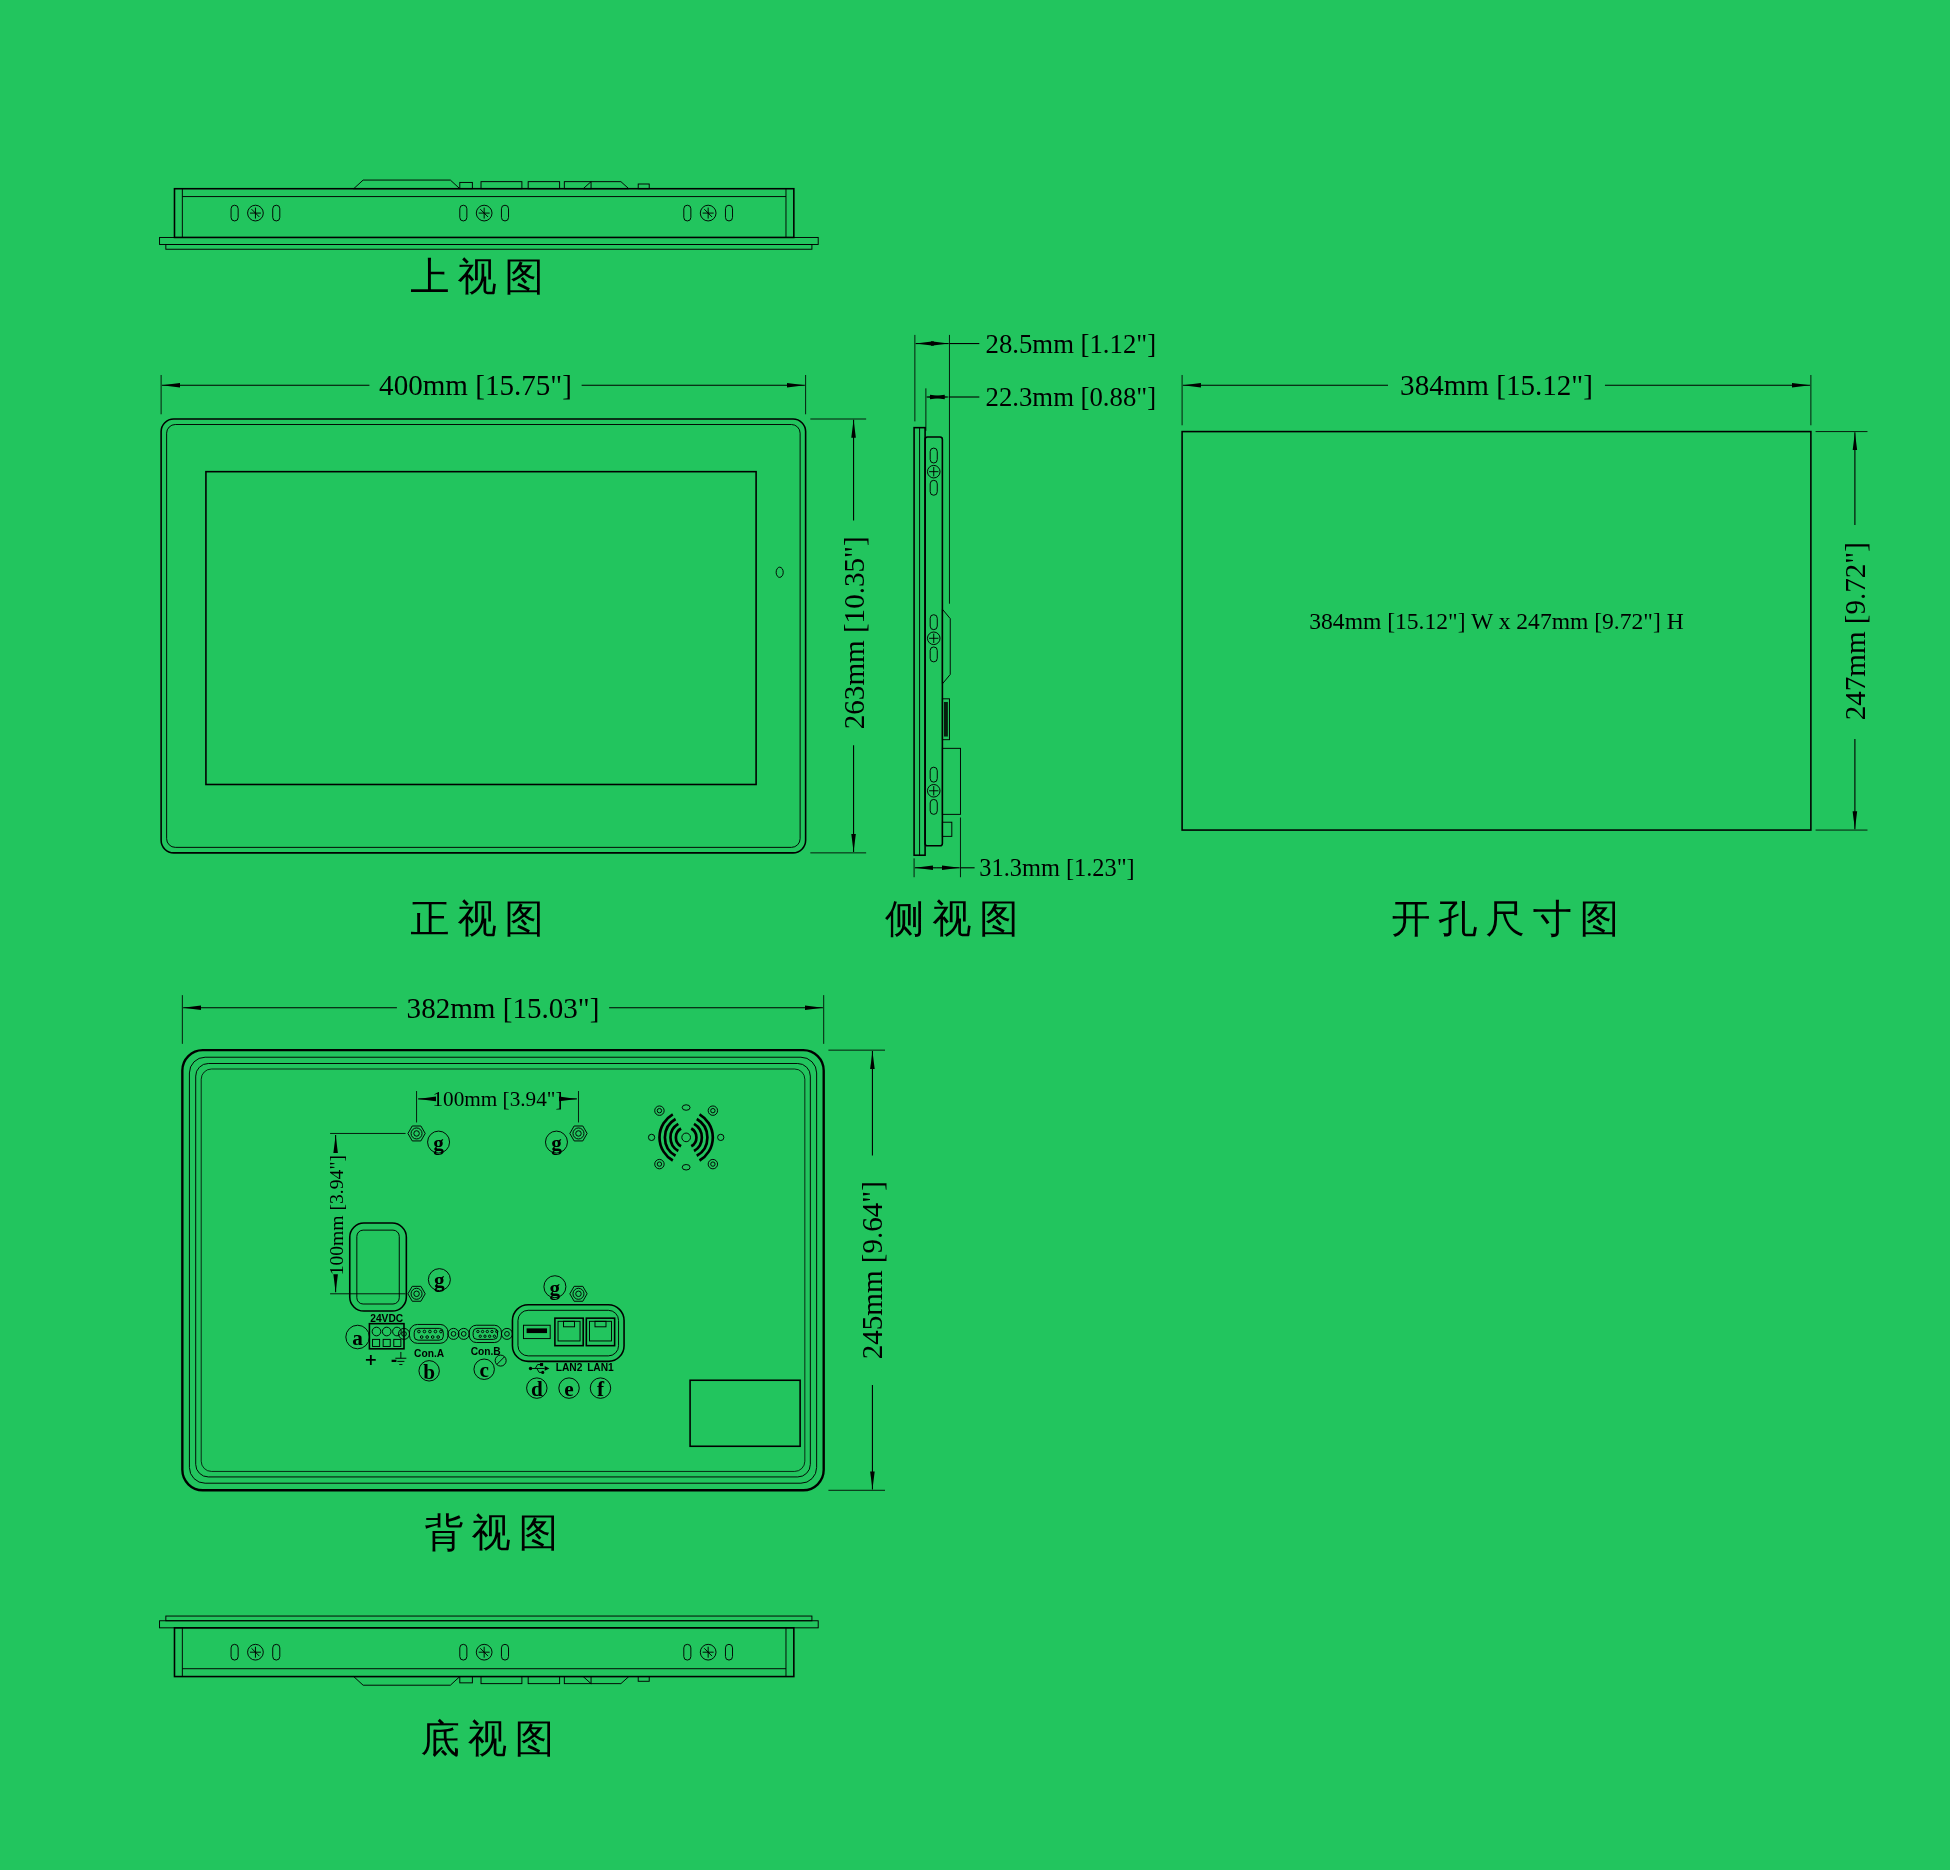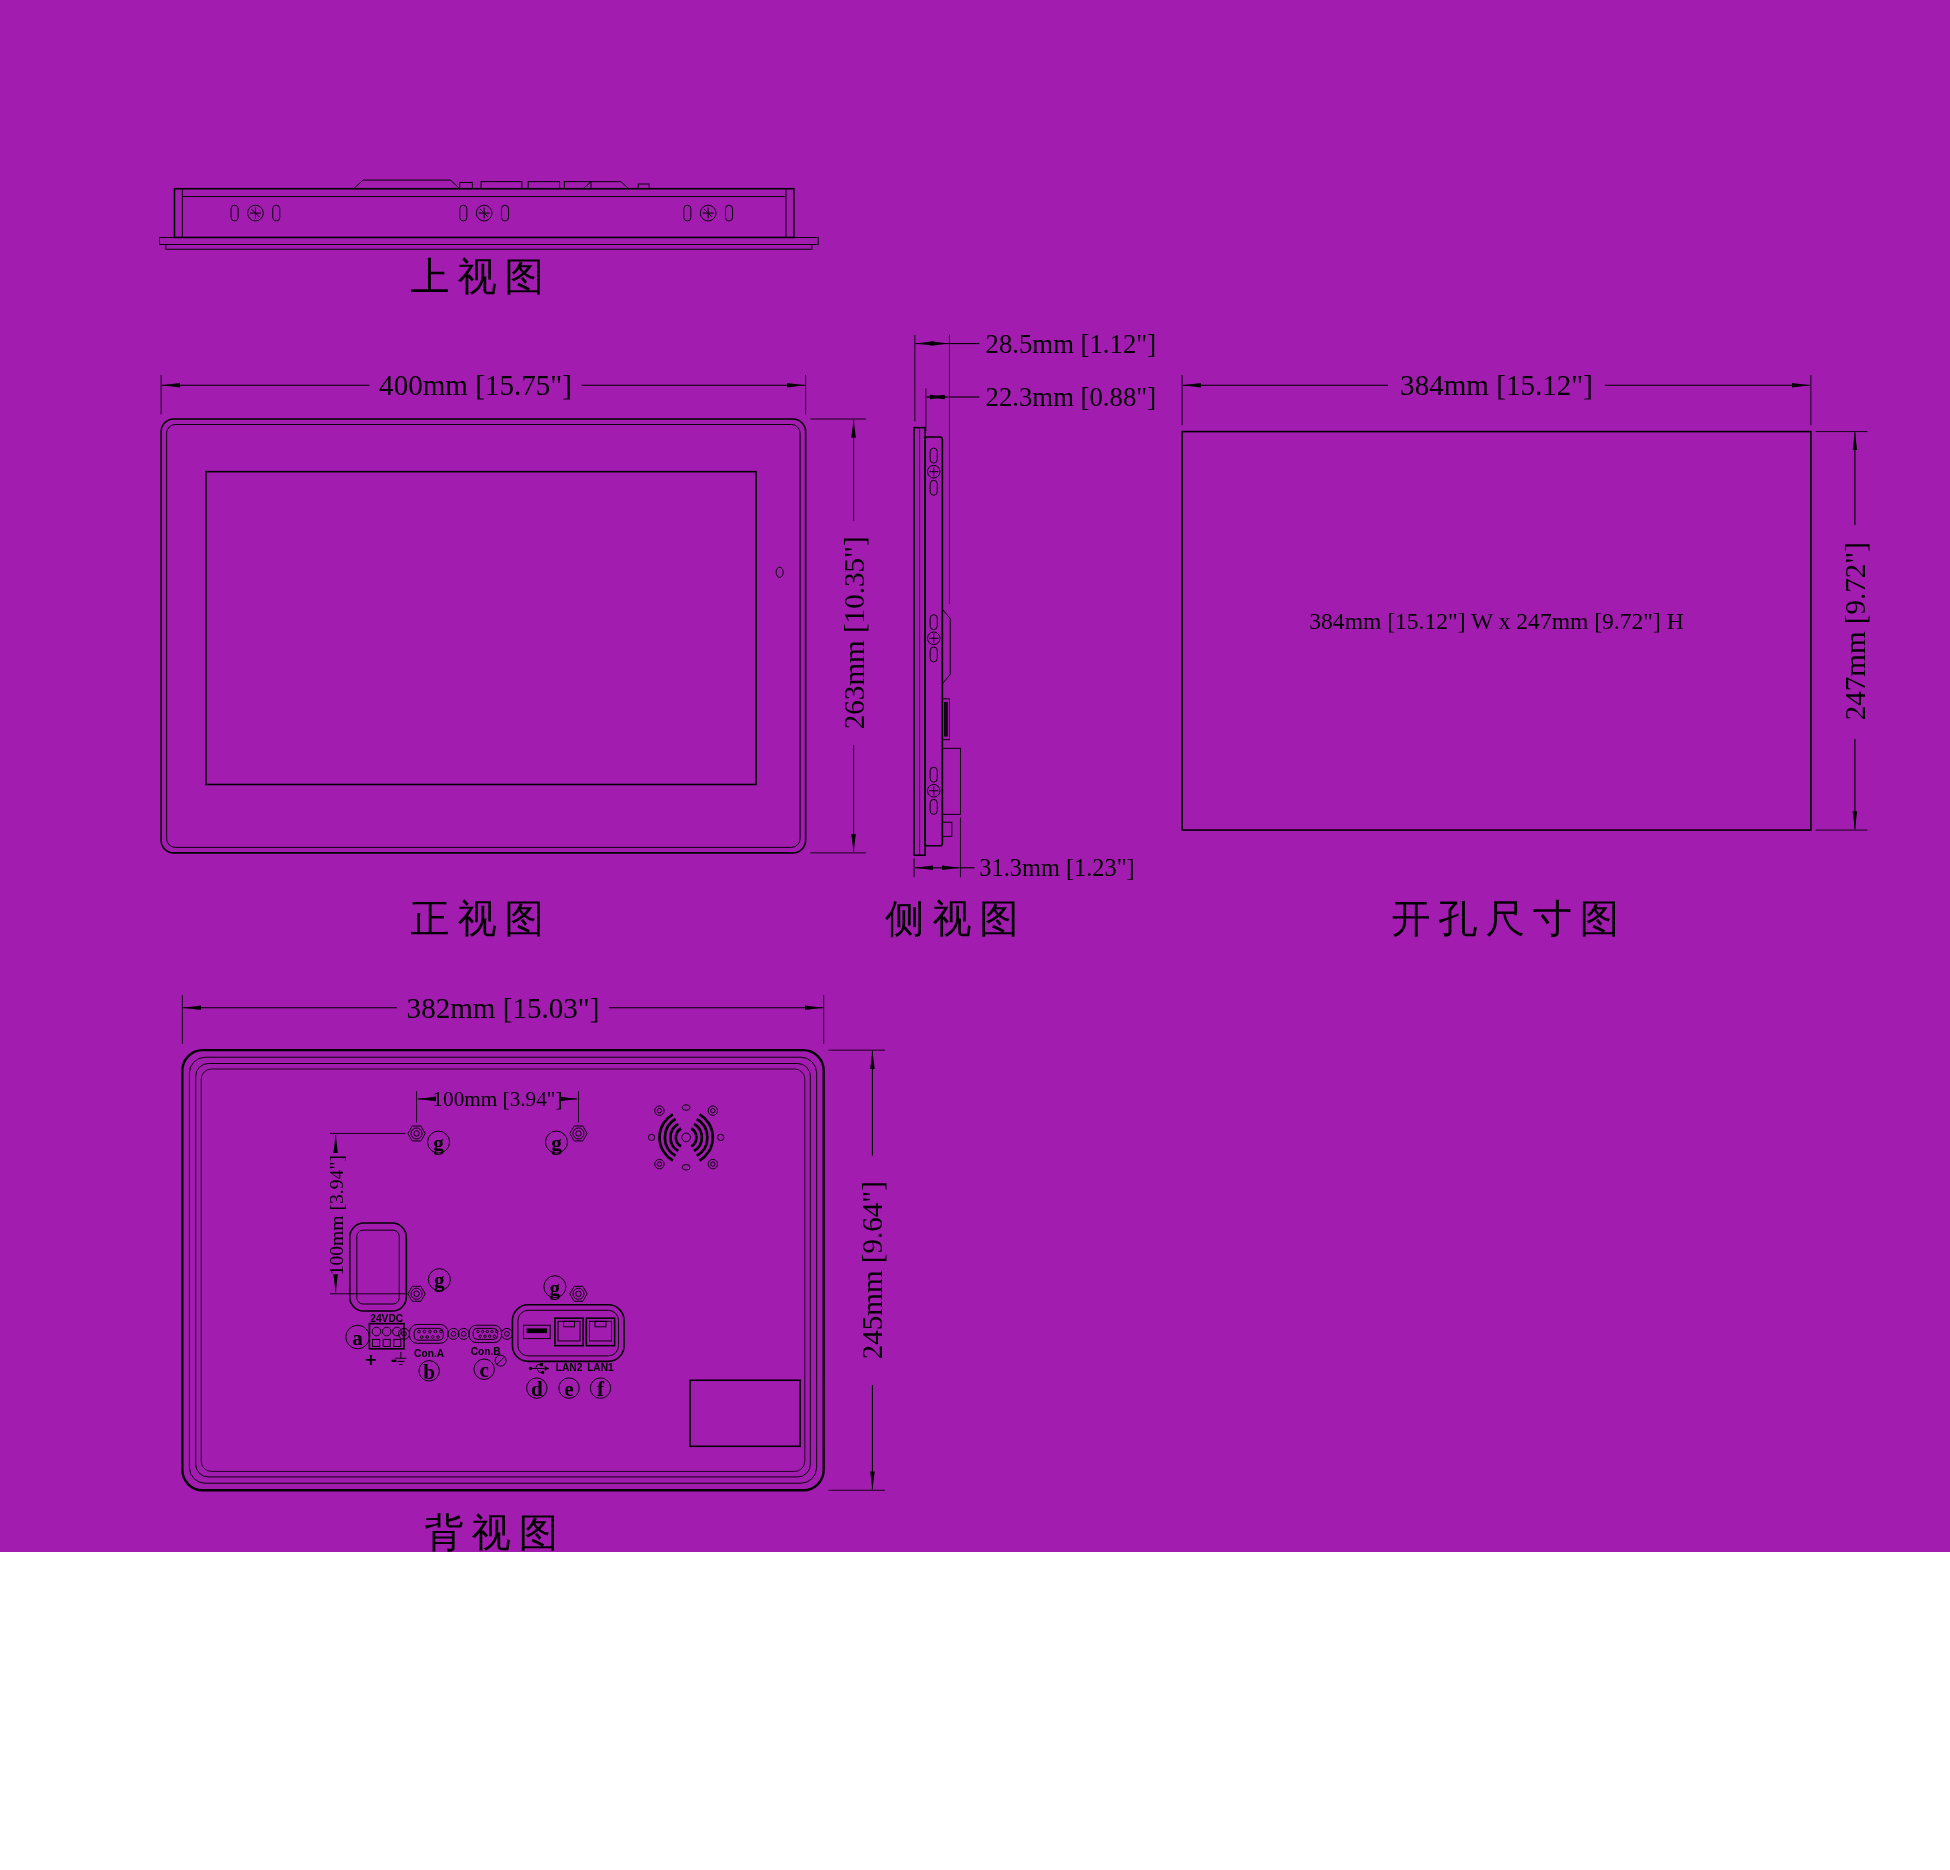--- a/index.html
+++ b/index.html
@@ -1,16 +1,16 @@
 <!DOCTYPE html>
 <html style="font-size:12.6px"><head>
 <meta charset="utf-8">
 <style>
   html,body{margin:0;padding:0;background:#ffffff;}
-  .canvas{position:relative;width:1950px;height:1552px;background:#a21caf;overflow:hidden;}
+  .canvas{position:relative;width:1950px;height:1870px;background:#22c55e;overflow:hidden;}
   svg{position:absolute;left:0;top:0;}
   .ln{stroke:#000;fill:none;stroke-width:2;}
   .ln1{stroke:#000;fill:none;stroke-width:1.2;}
   .ln3{stroke:#000;fill:none;stroke-width:3;}
   .dimln{stroke:#000;stroke-width:1.4;fill:none;}
   .ext{stroke:#000;stroke-width:1.1;fill:none;}
   .blk{fill:#000;stroke:none;}
   text{fill:#000;}
   .dim{font:37px "Liberation Serif","DejaVu Serif",serif;text-anchor:middle;dominant-baseline:central;}
   .dimside{font:34px "Liberation Serif","DejaVu Serif",serif;text-anchor:start;dominant-baseline:central;}

